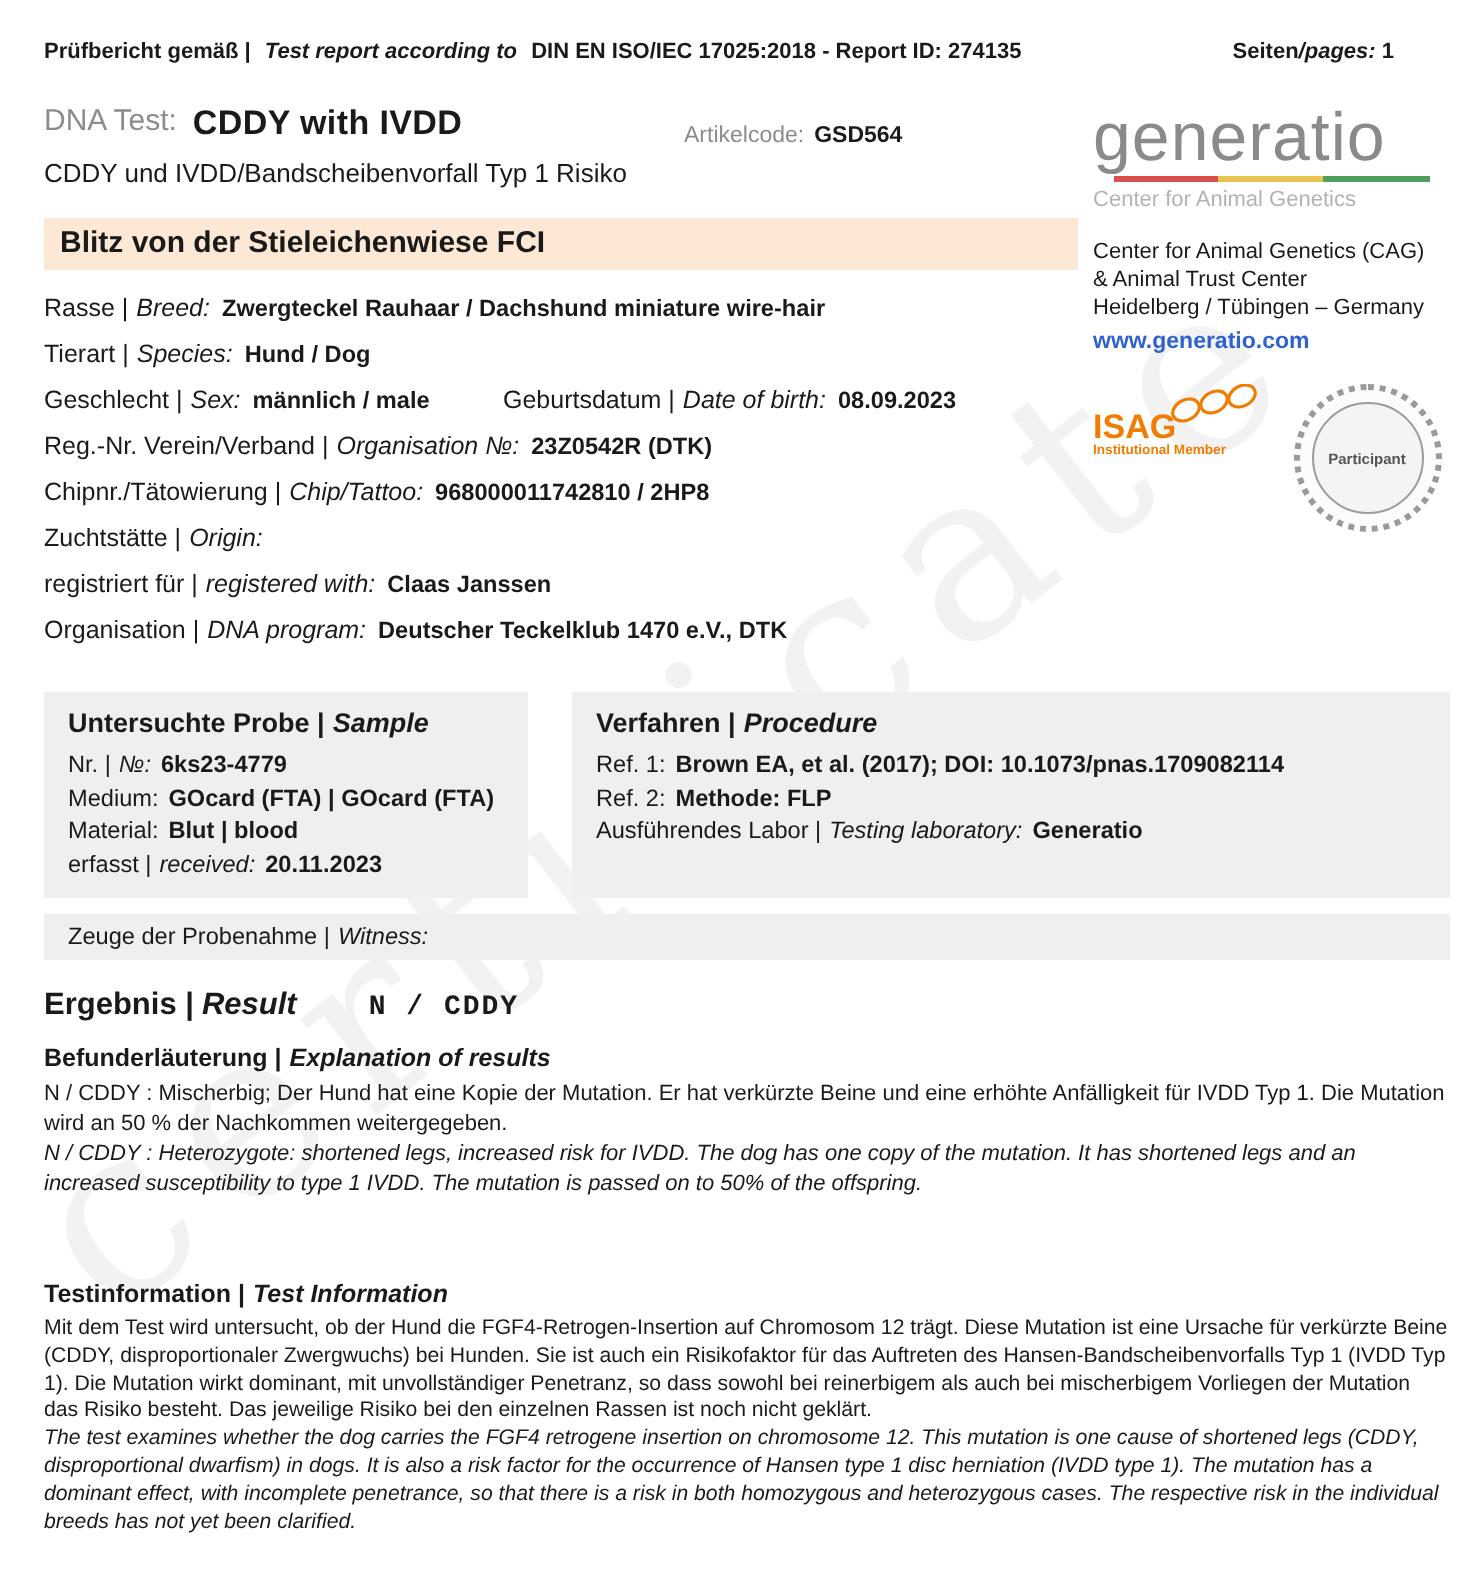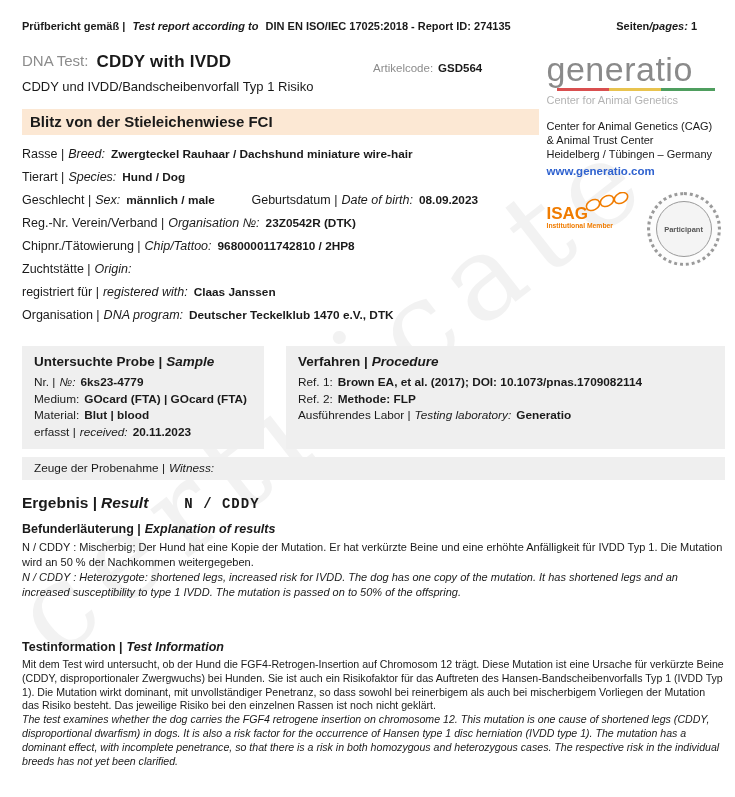--- a/index.html
+++ b/index.html
@@ -20,21 +20,21 @@
   .hdr .seg { margin-right:4px; }
 
   
   .columns { display:flex; padding:20px 8px 0 22px; }
   .leftcol { width:518px; }
   .rightcol { width:181px; margin-left:8px; }
 
   .dna-line { position:relative; display:flex; align-items:flex-start; height:24px; }
   .dna-label { color:#8c8c8c; font-size:15px; margin-right:8px; }
   .dna-name  { font-size:17px; font-weight:bold; letter-spacing:0.2px; }
-  .article   { position:absolute; left:351px; bottom:2px; font-size:11.5px; }
+  .article   { position:absolute; left:320px; bottom:2px; font-size:11.5px; }
   .article .lab { color:#8c8c8c; margin-right:5px; }
   .article .val { font-weight:bold; }
   .subtitle { font-size:13px; margin-top:3px; }
 
   .banner { margin-top:15px; background:#fce8d4; font-size:15px; font-weight:bold;
     padding:4px 8px 5px 8px; }
 
   .rows { margin-top:11px; }
   .row { font-size:12.5px; margin-bottom:7px; line-height:16px; }
   .row .de {}

